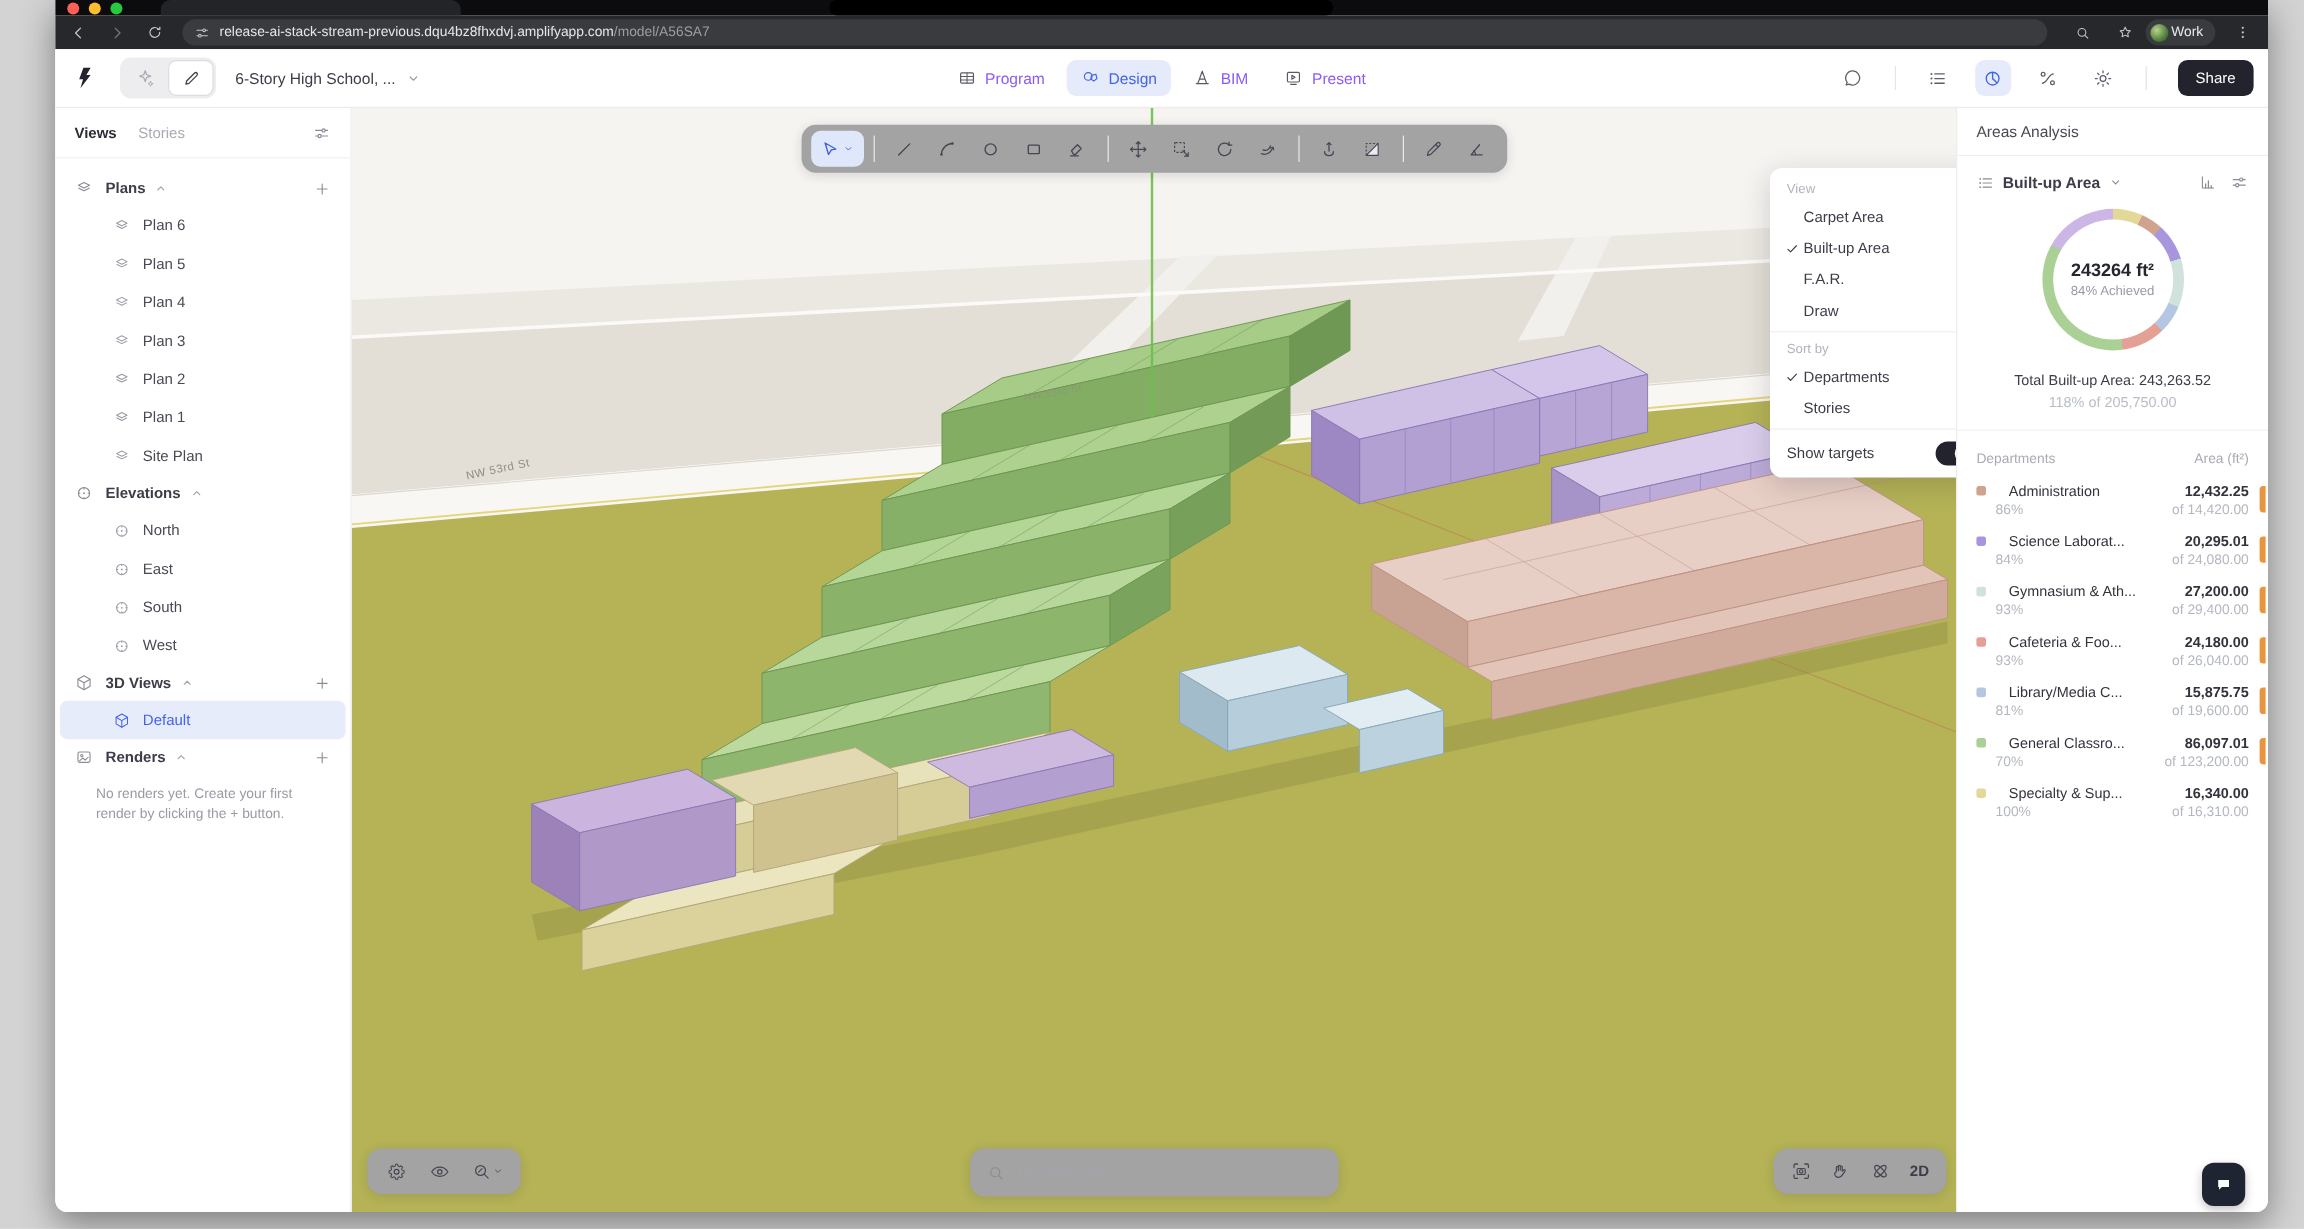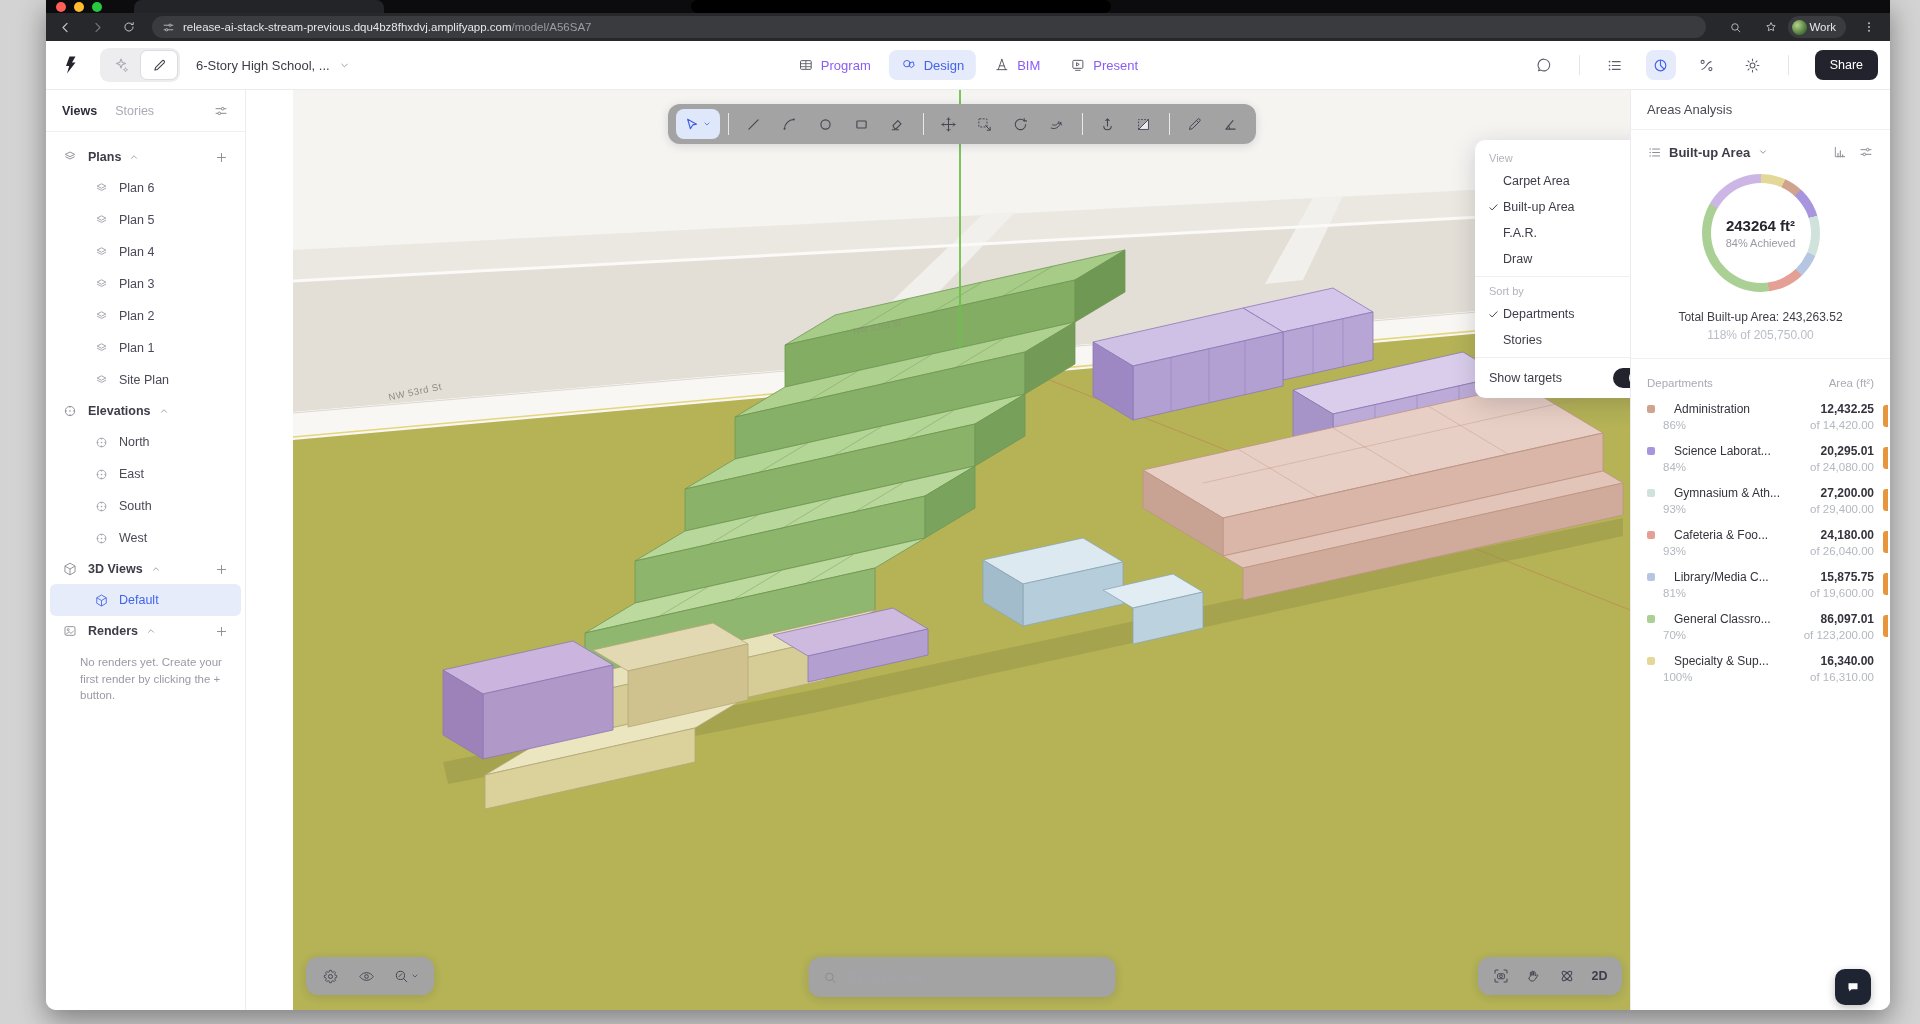--- a/index.html
+++ b/index.html
@@ -31,21 +31,21 @@
   .ctab{display:flex;align-items:center;gap:7px;padding:7px 12px;border-radius:8px;font-size:13px;color:#8b5cf6;}
   .ctab svg{color:#5a5a66;}
   .ctab.active{background:#e6ebfc;color:#4263eb;}
   .ctab.active svg{color:#4263eb;}
   .header-right{position:absolute;right:12px;display:flex;align-items:center;gap:16px;}
   .hic{width:30px;height:30px;border-radius:8px;display:flex;align-items:center;justify-content:center;color:#5d5d6b;}
   .hic.active{background:#e6ebfc;color:#4263eb;}
   .vsep{width:1px;height:20px;background:#e4e4e9;margin:0 4px;}
   .sharebtn{background:#23232d;color:#fff;font-size:12.5px;border-radius:8px;padding:8px 15px;margin-left:6px;}
   
-  .sidebar{position:absolute;left:0;top:90px;width:200px;height:920px;background:#fff;border-right:1px solid #ececef;font-size:12.5px;color:#3d3d49;}
+  .sidebar{position:absolute;left:0;top:90px;width:247px;height:920px;background:#fff;border-right:1px solid #ececef;font-size:12.5px;color:#3d3d49;}
   .sb-tabs{display:flex;align-items:center;height:42px;padding:0 16px;border-bottom:1px solid #f0f0f3;}
   .sb-tab{margin-right:18px;color:#a9aab4;}
   .sb-tab.active{color:#2e2e38;font-weight:bold;}
   .sb-filter{margin-left:auto;color:#8b8b96;}
   .sb-body{padding:10px 0;}
   .sb-head{display:flex;align-items:center;height:30px;padding:0 16px;color:#3d3d49;font-weight:bold;}
   .sb-head .ic{color:#8b8b96;margin-right:10px;display:flex;}
   .sb-head .chev{color:#9a9aa6;margin-left:7px;display:flex;}
   .sb-head .plus{margin-left:auto;color:#8b8b96;display:flex;}
   .sb-item{display:flex;align-items:center;height:32px;padding:0 16px 0 44px;color:#4a4a56;border-radius:6px;margin:0 4px;}

